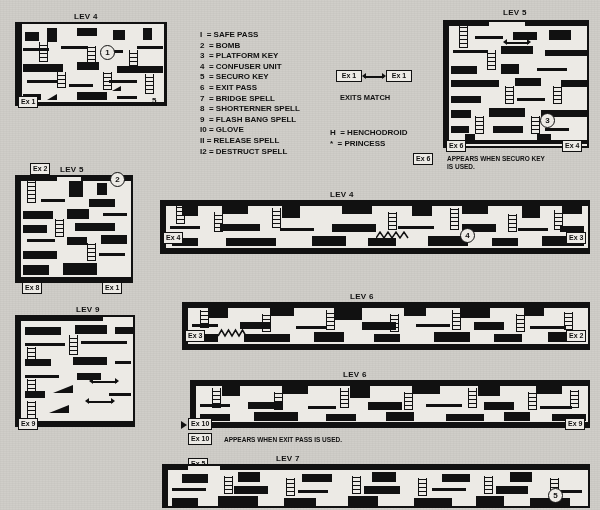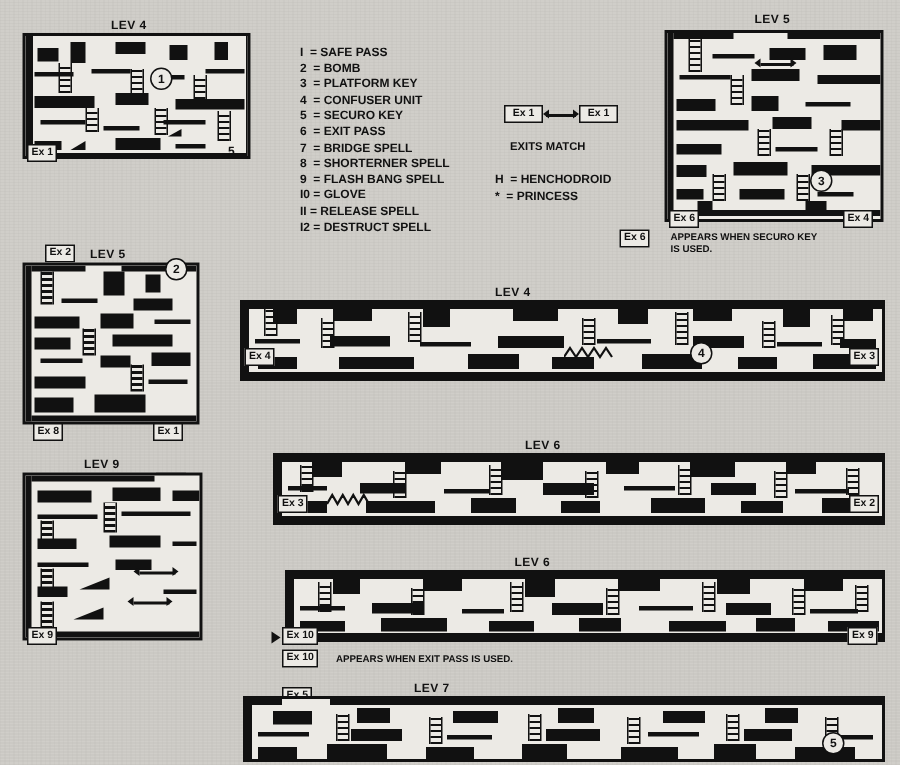--- a/index.html
+++ b/index.html
@@ -137,21 +137,21 @@
 3  = PLATFORM KEY
 4  = CONFUSER UNIT
 5  = SECURO KEY
 6  = EXIT PASS
 7  = BRIDGE SPELL
 8  = SHORTERNER SPELL
 9  = FLASH BANG SPELL
 I0 = GLOVE
 II = RELEASE SPELL
 I2 = DESTRUCT SPELL</div>
-<div class="legend" style="left:330px;top:115px;">H  = HENCHODROID
+<div class="legend" style="left:330px;top:128px;">H  = HENCHODROID
 *  = PRINCESS</div>
 
 <div class="exit" style="left:336px;top:70px;width:26px;height:12px;text-align:center;">Ex 1</div>
 <div class="exit" style="left:386px;top:70px;width:26px;height:12px;text-align:center;">Ex 1</div>
 <div class="arrowline" style="left:364px;top:76px;width:20px;"></div>
 <div class="tri" style="left:362px;top:73px;border-width:3px 4px 3px 0;border-color:transparent #111 transparent transparent;"></div>
 <div class="tri" style="left:382px;top:73px;border-width:3px 0 3px 4px;border-color:transparent transparent transparent #111;"></div>
 <div class="exm" style="left:340px;top:93px;">EXITS MATCH</div>
 
 <div class="lbl" style="left:503px;top:8px;">LEV 5</div>
@@ -270,21 +270,21 @@
   <div class="blk" style="left:330px;top:36px;width:26px;height:8px;"></div>
   <div class="blk" style="left:380px;top:34px;width:42px;height:10px;"></div>
   <svg class="zig" style="left:214px;top:28px;" width="34" height="10" viewBox="0 0 34 10">
     <polyline points="0,8 4,2 8,8 12,2 16,8 20,2 24,8 28,2 32,8" fill="none" stroke="#111" stroke-width="1.5"></polyline>
   </svg>
 </div>
 <div class="exit" style="left:163px;top:232px;">Ex 4</div>
 <div class="circ" style="left:460px;top:228px;">4</div>
 <div class="exit" style="left:566px;top:232px;">Ex 3</div>
 
-<div class="lbl" style="left:56px;top:305px;">LEV 9</div>
+<div class="lbl" style="left:76px;top:305px;">LEV 9</div>
 <div class="exit" style="left:104px;top:315px;">Ex 8</div>
 <div class="map" style="left:15px;top:315px;width:120px;height:112px;">
   <div class="blk" style="left:0;top:0;width:4px;height:112px;"></div>
   <div class="blk" style="left:116px;top:0;width:4px;height:112px;"></div>
   <div class="blk" style="left:4px;top:0;width:82px;height:4px;"></div>
   <div class="blk" style="left:8px;top:10px;width:36px;height:8px;"></div>
   <div class="blk" style="left:58px;top:8px;width:32px;height:9px;"></div>
   <div class="blk" style="left:98px;top:10px;width:18px;height:7px;"></div>
   <div class="plat" style="left:8px;top:26px;width:40px;"></div>
   <div class="plat" style="left:64px;top:24px;width:46px;"></div>

